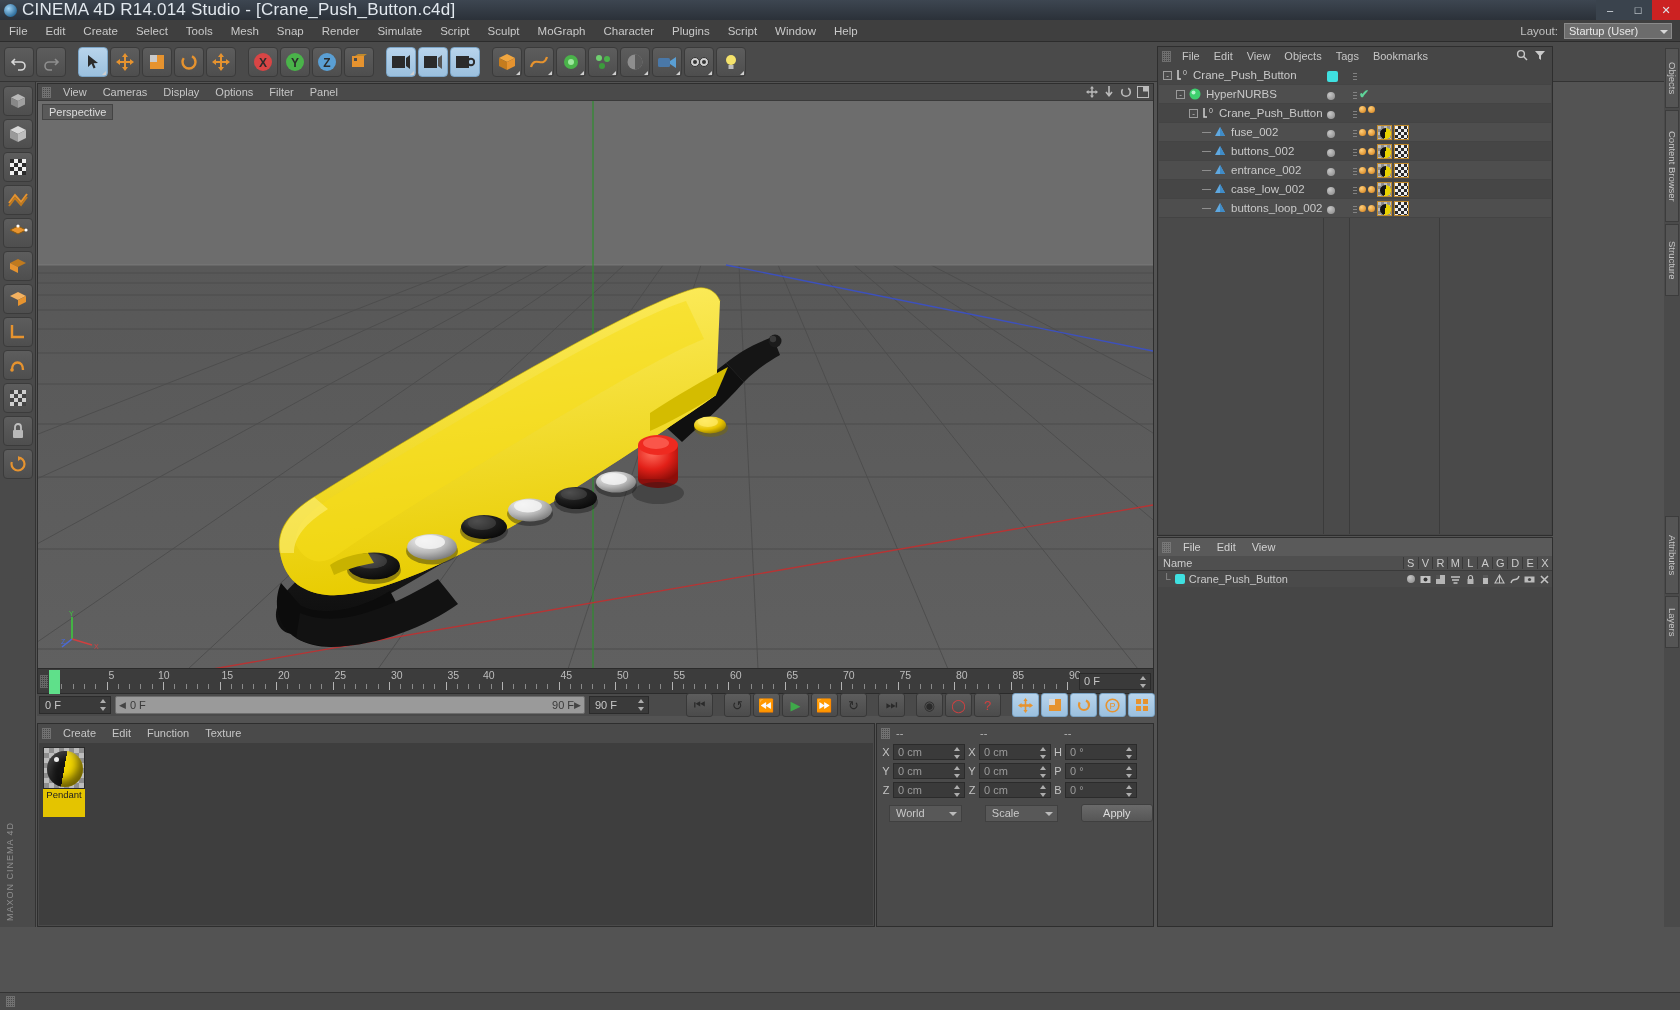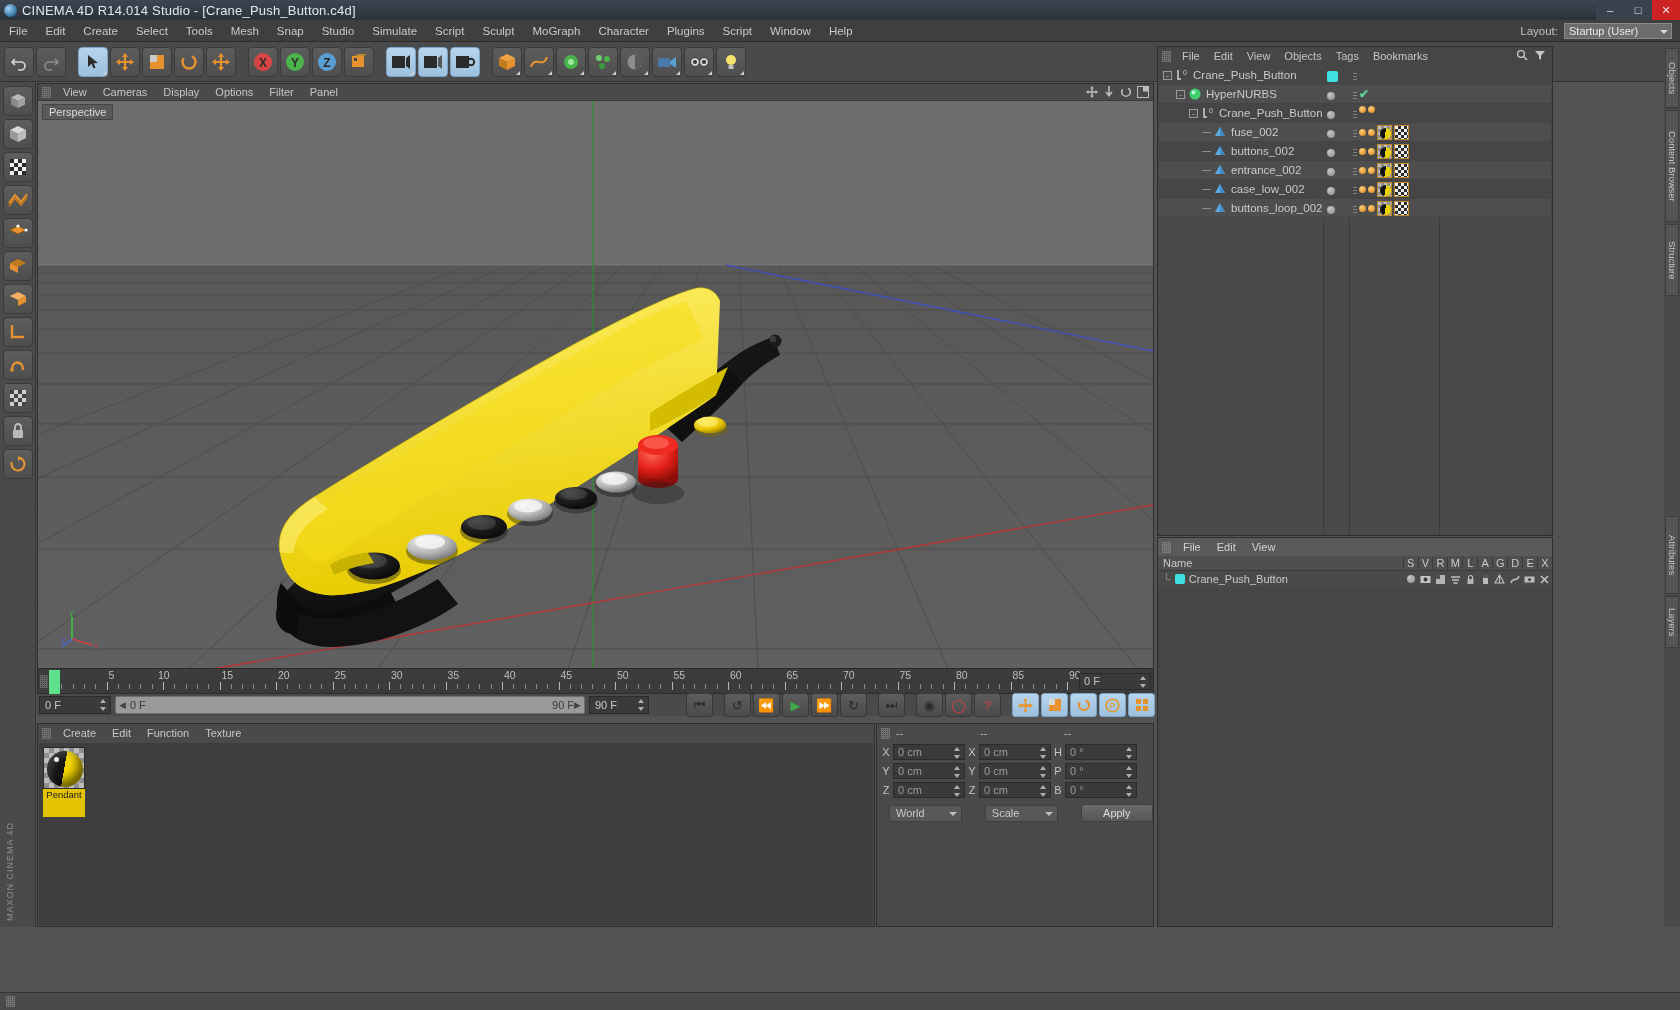--- a/index.html
+++ b/index.html
@@ -18,21 +18,21 @@
     position: absolute; left: 0; top: 0; width: 1680px; height: 20px;
     background: linear-gradient(#3d4651, #2b3139);
     display: flex; align-items: center; padding-left: 4px;
   }
   .titlebar .tb-icon {
     width: 13px; height: 13px; border-radius: 50%;
     background: radial-gradient(circle at 35% 35%, #9fd3f5, #2f6f9e 70%, #1b4566);
     margin-right: 5px; flex: 0 0 auto;
   }
   .titlebar .tb-text {
-    color: #e2e8ee; font-size: 13px; letter-spacing: .2px; white-space: nowrap;
+    color: #e2e8ee; font-size: 17px; letter-spacing: .2px; white-space: nowrap;
   }
   .tb-buttons { position: absolute; right: 0; top: 0; height: 20px; display: flex; }
   .tb-btn {
     width: 28px; height: 20px; display: flex; align-items: center; justify-content: center;
     color: #dfe5ea; font-size: 11px;
   }
   .tb-btn.min { background: #3a434d; }
   .tb-btn.max { background: #3a434d; }
   .tb-btn.close { background: #cc2222; }
 
@@ -387,21 +387,21 @@
   </div>
 
   <div class="menubar">
     <div class="menu-item">File</div>
     <div class="menu-item">Edit</div>
     <div class="menu-item">Create</div>
     <div class="menu-item">Select</div>
     <div class="menu-item">Tools</div>
     <div class="menu-item">Mesh</div>
     <div class="menu-item">Snap</div>
-    <div class="menu-item">Studio</div>
+    <div class="menu-item">Render</div>
     <div class="menu-item">Simulate</div>
     <div class="menu-item">Script</div>
     <div class="menu-item">Sculpt</div>
     <div class="menu-item">MoGraph</div>
     <div class="menu-item">Character</div>
     <div class="menu-item">Plugins</div>
     <div class="menu-item">Script</div>
     <div class="menu-item">Window</div>
     <div class="menu-item">Help</div>
     <div class="layout-area">
@@ -921,21 +921,21 @@
         <div class="tl-tick" style="left: 361.6px;"></div>
         <div class="tl-tick" style="left: 372.9px;"></div>
         <div class="tl-tick" style="left: 384.2px;"></div>
         <div class="tl-tick major" style="left: 395.5px;"></div>
         <div class="tl-num" style="left: 395.5px;">35</div>
         <div class="tl-tick" style="left: 406.8px;"></div>
         <div class="tl-tick" style="left: 418.1px;"></div>
         <div class="tl-tick" style="left: 429.4px;"></div>
         <div class="tl-tick" style="left: 440.7px;"></div>
         <div class="tl-tick major" style="left: 452px;"></div>
-        <div class="tl-num" style="left: 452px;">40</div>
+        <div class="tl-num" style="left: 431px;">40</div>
         <div class="tl-tick" style="left: 463.3px;"></div>
         <div class="tl-tick" style="left: 474.6px;"></div>
         <div class="tl-tick" style="left: 485.9px;"></div>
         <div class="tl-tick" style="left: 497.2px;"></div>
         <div class="tl-tick major" style="left: 508.5px;"></div>
         <div class="tl-num" style="left: 508.5px;">45</div>
         <div class="tl-tick" style="left: 519.8px;"></div>
         <div class="tl-tick" style="left: 531.1px;"></div>
         <div class="tl-tick" style="left: 542.4px;"></div>
         <div class="tl-tick" style="left: 553.7px;"></div>

